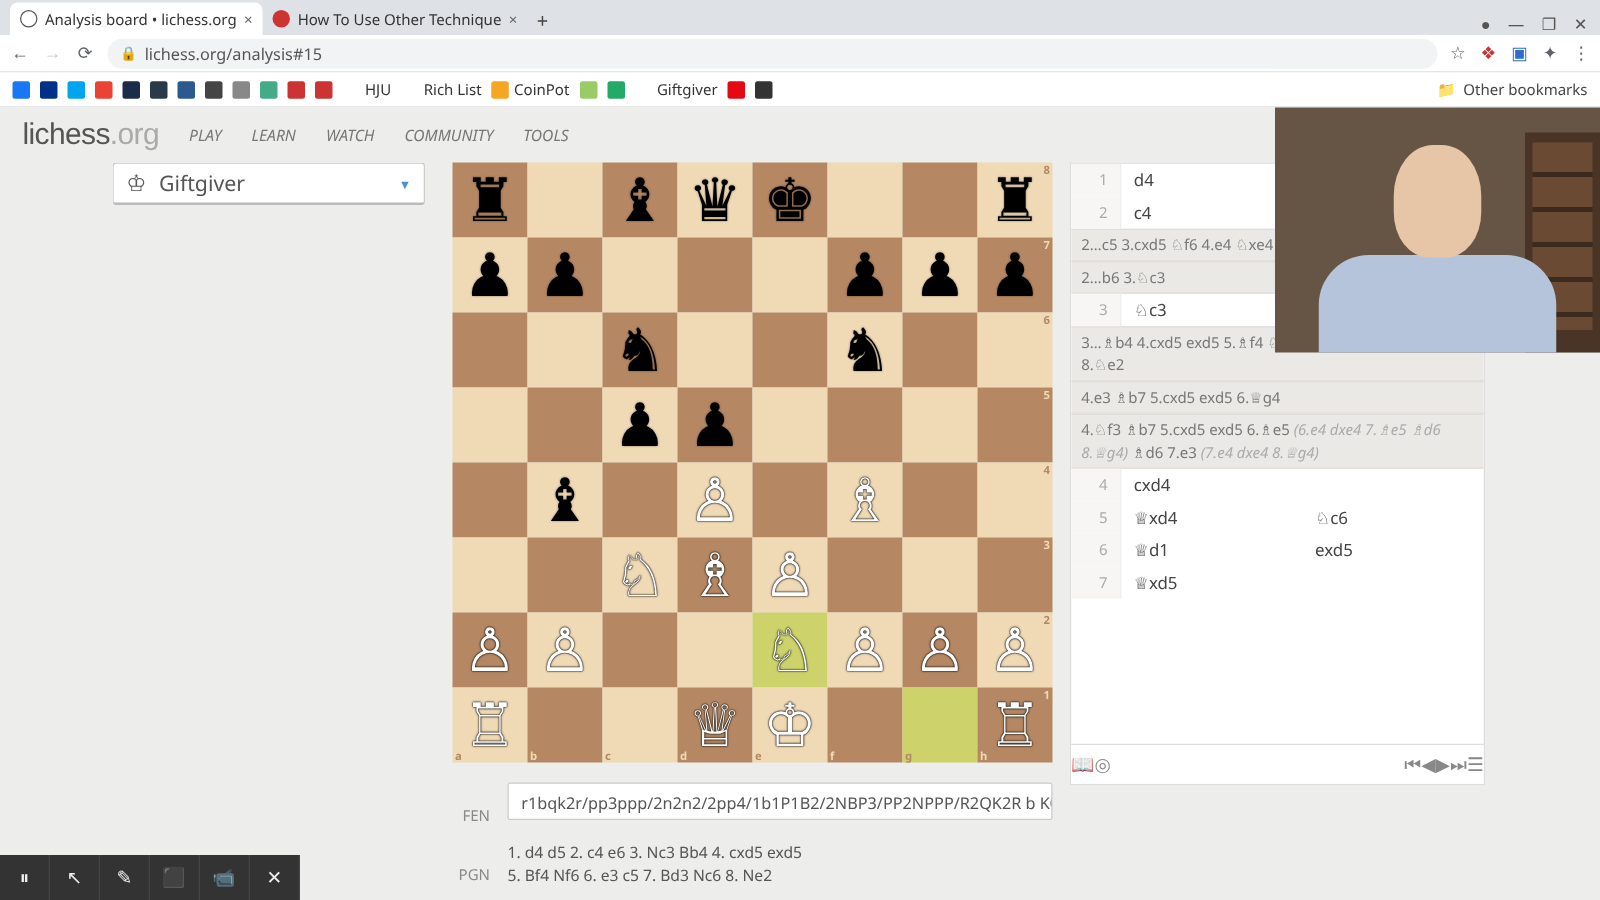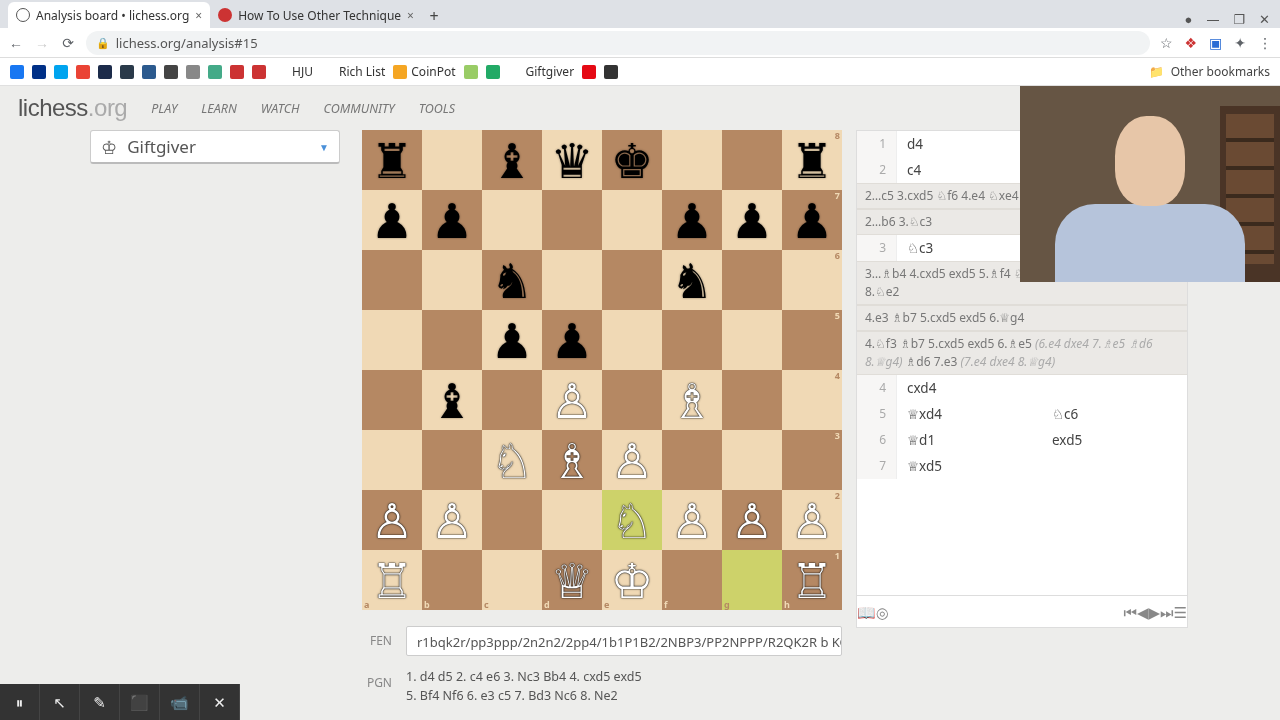--- a/index.html
+++ b/index.html
@@ -46,21 +46,21 @@
   .coord-r { position:absolute; right:2px; top:1px; font-size:9px; font-weight:bold; }
   .coord-f { position:absolute; left:2px; bottom:1px; font-size:9px; font-weight:bold; }
   .light .coord-r, .light .coord-f { color:#b58863; }
   .dark  .coord-r, .dark  .coord-f { color:#f0d9b5; }
   .piece { filter: drop-shadow(0 0 1px rgba(0,0,0,0.4)); }
   .wp { color:#fff; text-shadow: 0 0 1px #000, 0 0 1px #000; }
   .bp { color:#000; }
 
   .under-board { margin-top:16px; font-size:13px; color:#555; }
   .fen-row, .pgn-row { display:flex; align-items:flex-start; gap:14px; margin-bottom:12px; }
-  .ub-label { width:30px; text-align:right; color:#888; font-size:12px; padding-top:6px; }
+  .ub-label { width:30px; text-align:right; color:#888; font-size:12px; padding-top:6px;margin-top:12px; }
   .fen-field { flex:1; background:#fff; border:1px solid #ccc; border-radius:2px; padding:6px 10px; font-size:13px; color:#555; height:30px; overflow:hidden; white-space:nowrap; }
   .pgn-text { flex:1; font-size:12.5px; color:#555; line-height:1.5; }
 
   .right-col { width:332px; background:#fff; border:1px solid #ddd; position:relative; height:498px; display:flex; flex-direction:column; }
   .moves { flex:1; overflow:hidden; font-size:13.5px; color:#555; }
   .mainline { display:grid; grid-template-columns: 40px 1fr 1fr; }
   .mainline .num { background:#f7f6f5; border-right:1px solid #eee; text-align:right; padding:4px 10px; color:#aaa; font-size:12px; }
   .mainline .mv { padding:4px 10px; color:#444; }
   .sub { background:#ebe9e6; padding:3px 8px; font-size:12px; color:#777; line-height:1.5; border-top:1px solid #e0ddd8; border-bottom:1px solid #e0ddd8; }
   .sub em { color:#aaa; font-style:italic; }

